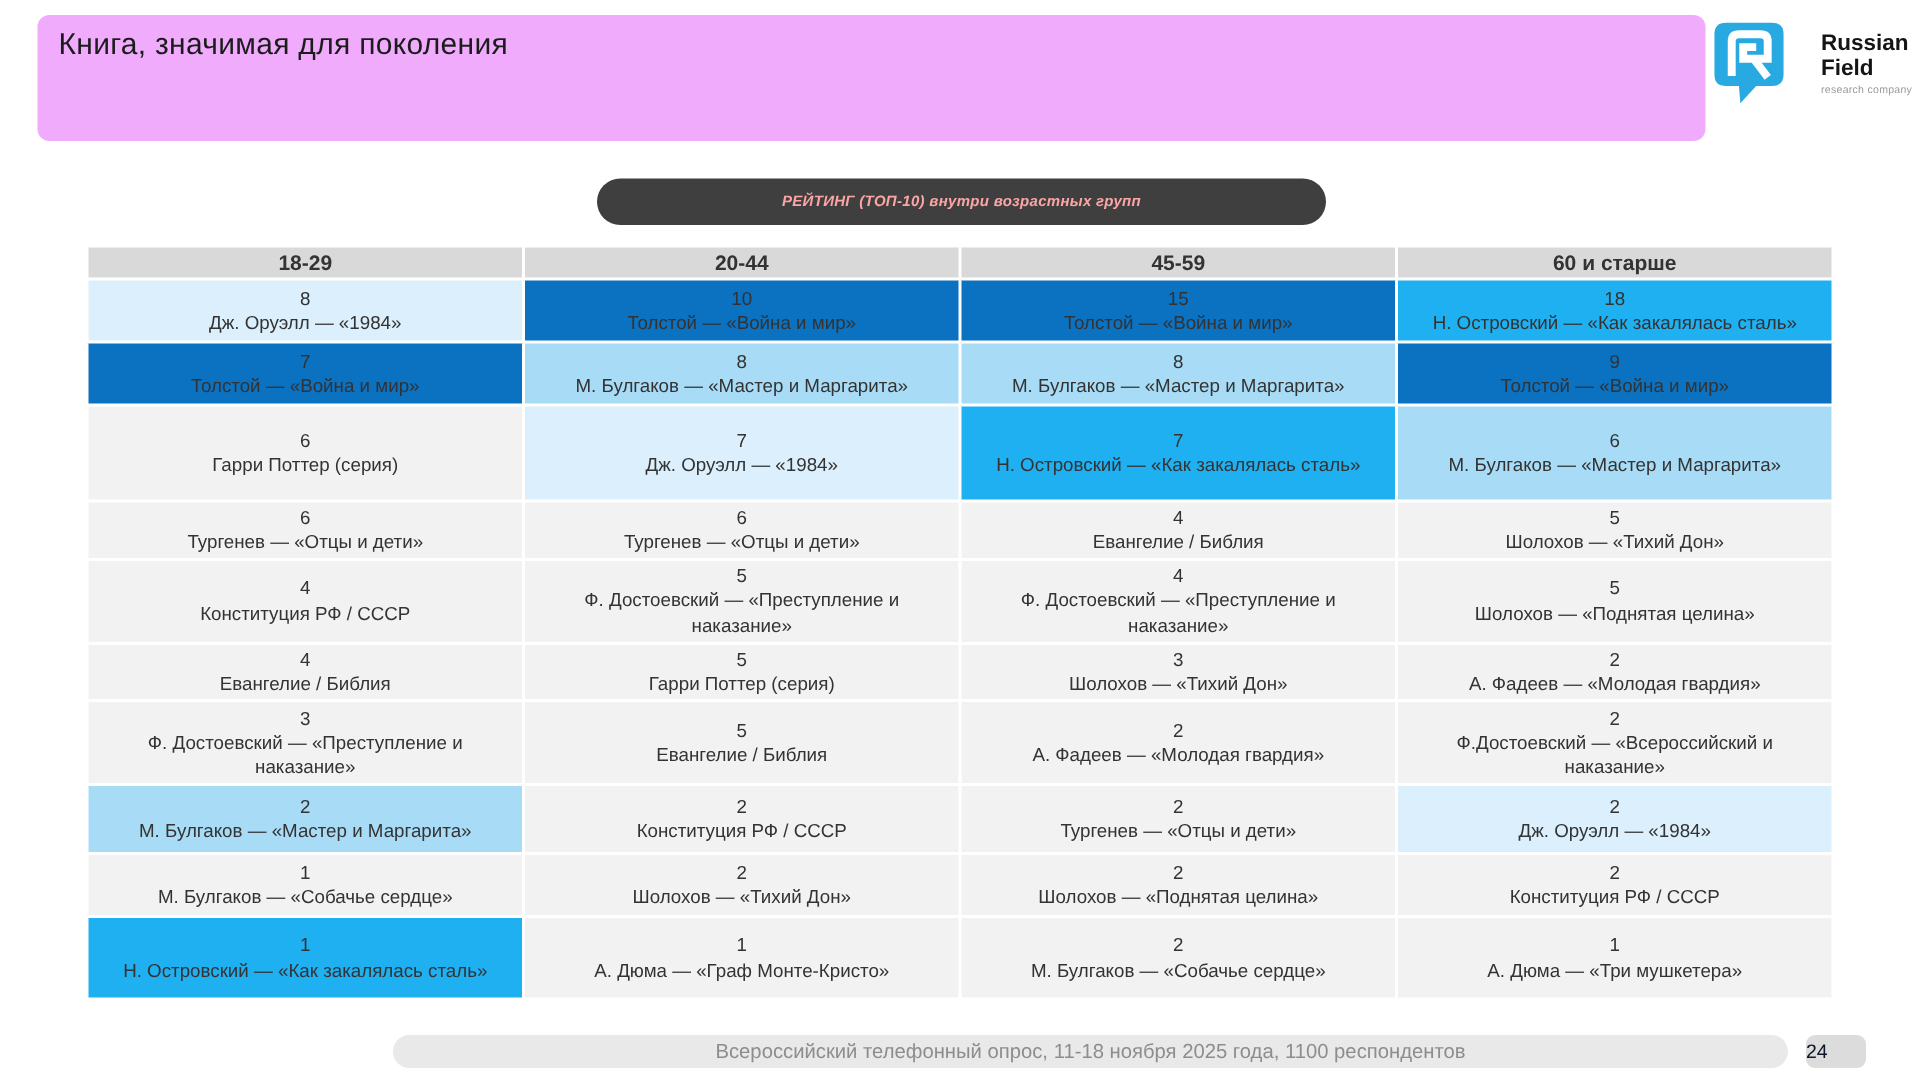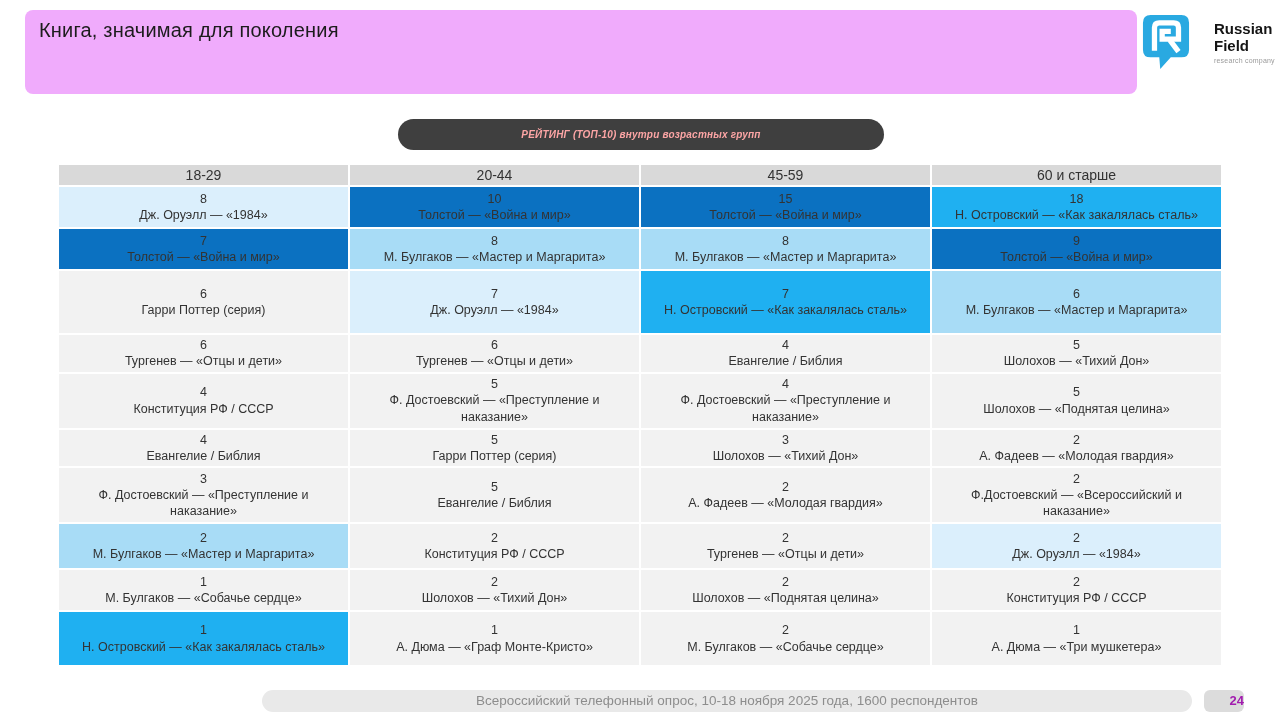--- a/index.html
+++ b/index.html
@@ -25,21 +25,21 @@
     position:absolute;left:398px;top:119px;width:486px;height:31px;
     background:var(--banner,#3f3f3f);color:#fca5a5;border-radius:17px;
     text-align:center;line-height:31px;font-size:10px;font-weight:bold;letter-spacing:.2px;font-style:italic;
   }
   
   table.rank{
     position:absolute;left:57px;top:163px;width:1166px;
     border-collapse:collapse;table-layout:fixed;
   }
   table.rank th{
-    background:var(--hdr,#d9d9d9);font-weight:normal;font-size:14px;color:#333;
+    background:var(--hdr,#d9d9d9);font-weight:bold;font-size:14px;color:#333;
     height:20px;border:2px solid #fff;padding:0;margin-top:27px;
   }
   table.rank td{
     border:2px solid #fff;text-align:center;vertical-align:middle;
     font-size:12.5px;line-height:1.3;padding:2px 5px;color:#333;
   }
   td.gray{background:var(--cell,#f2f2f2);}
   td.dark{background:var(--dark,#0b71c1);color:#fff;}
   td.bright{background:var(--bright,#1fb0f1);color:#fff;margin-top:12px;}
   td.medium{background:var(--medium,#a8dcf6);}
@@ -56,22 +56,22 @@
   tbody tr:nth-child(10){height:55px;}
   .val{display:block;}
   
   .footer-pill{
     position:absolute;left:262px;top:690px;width:930px;height:22px;
     background:#e9e9e9;border-radius:11px;color:#8d8d8d;font-size:13.5px;
     text-align:center;line-height:22px;
   }
   .page-badge{
     position:absolute;left:1204px;top:690px;width:40px;height:22px;
-    background:#dcdcdc;border-radius:6px;color:#a21caf;font-size:13px;
-    text-align:right;line-height:22px;font-weight:bold;
+    background:#dcdcdc;border-radius:6px;color:#0f172a;font-size:13px;
+    text-align:left;line-height:22px;
   }
 </style>
 </head>
 <body>
 
 <div class="header-box">
   <div class="title">Книга, значимая для поколения</div>
 </div>
 
 <div class="logo">
@@ -275,14 +275,14 @@
           <div class="lbl">М. Булгаков — «Собачье сердце»</div>
         </td>
         <td class="gray">
           <div class="val">1</div>
           <div class="lbl">А. Дюма — «Три мушкетера»</div>
         </td>
       </tr>
     </tbody>
 </table>
 
-<div class="footer-pill">Всероссийский телефонный опрос, 10-18 ноября 2025 года, 1600 респондентов</div>
+<div class="footer-pill">Всероссийский телефонный опрос, 11-18 ноября 2025 года, 1100 респондентов</div>
 <div class="page-badge">24</div>
 
 </body></html>

